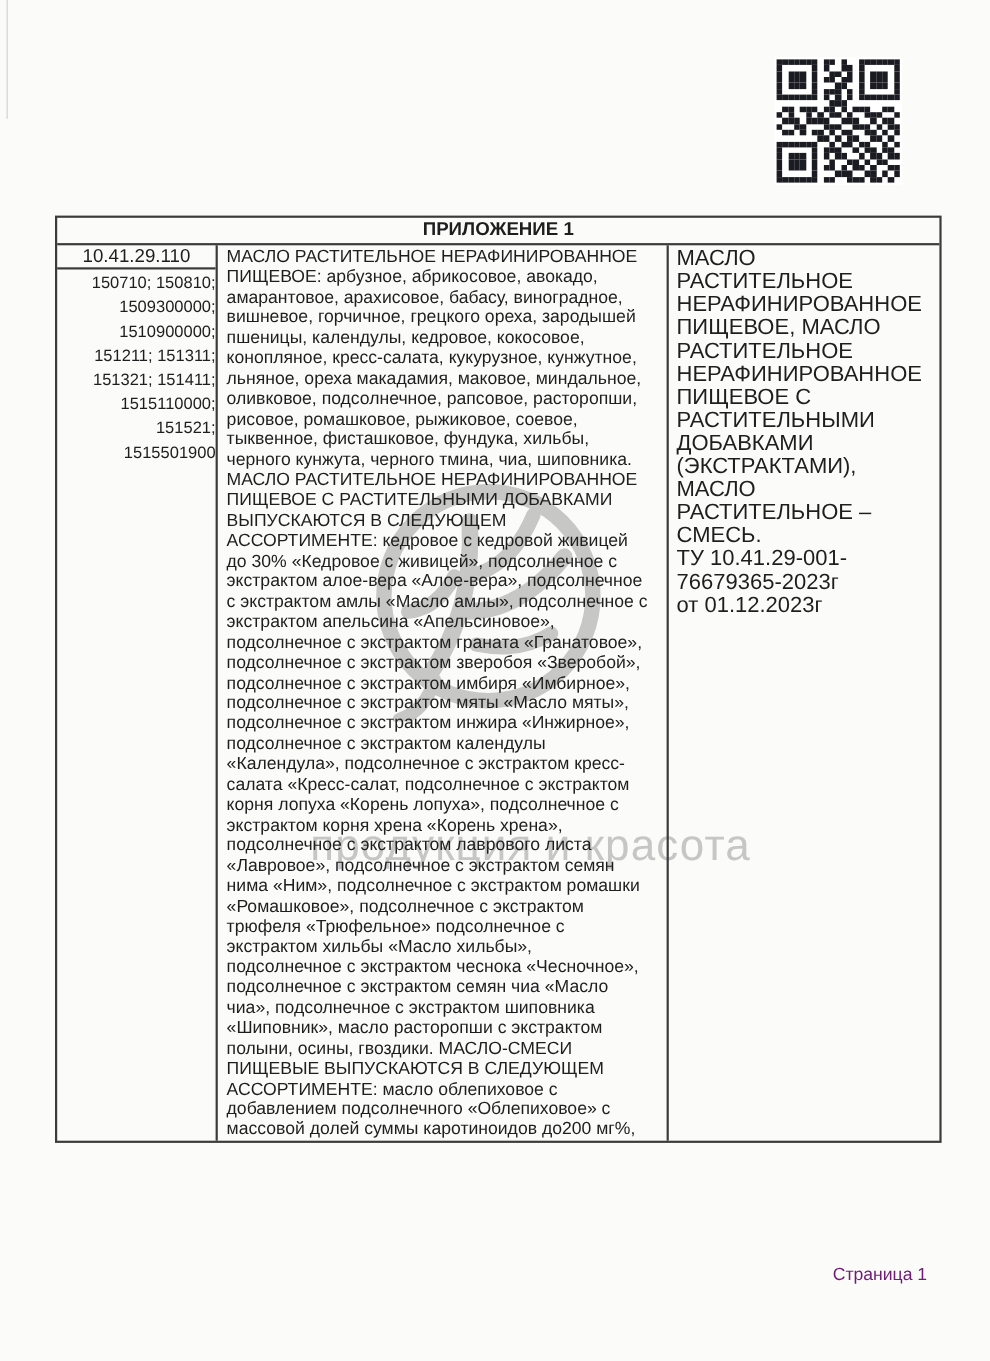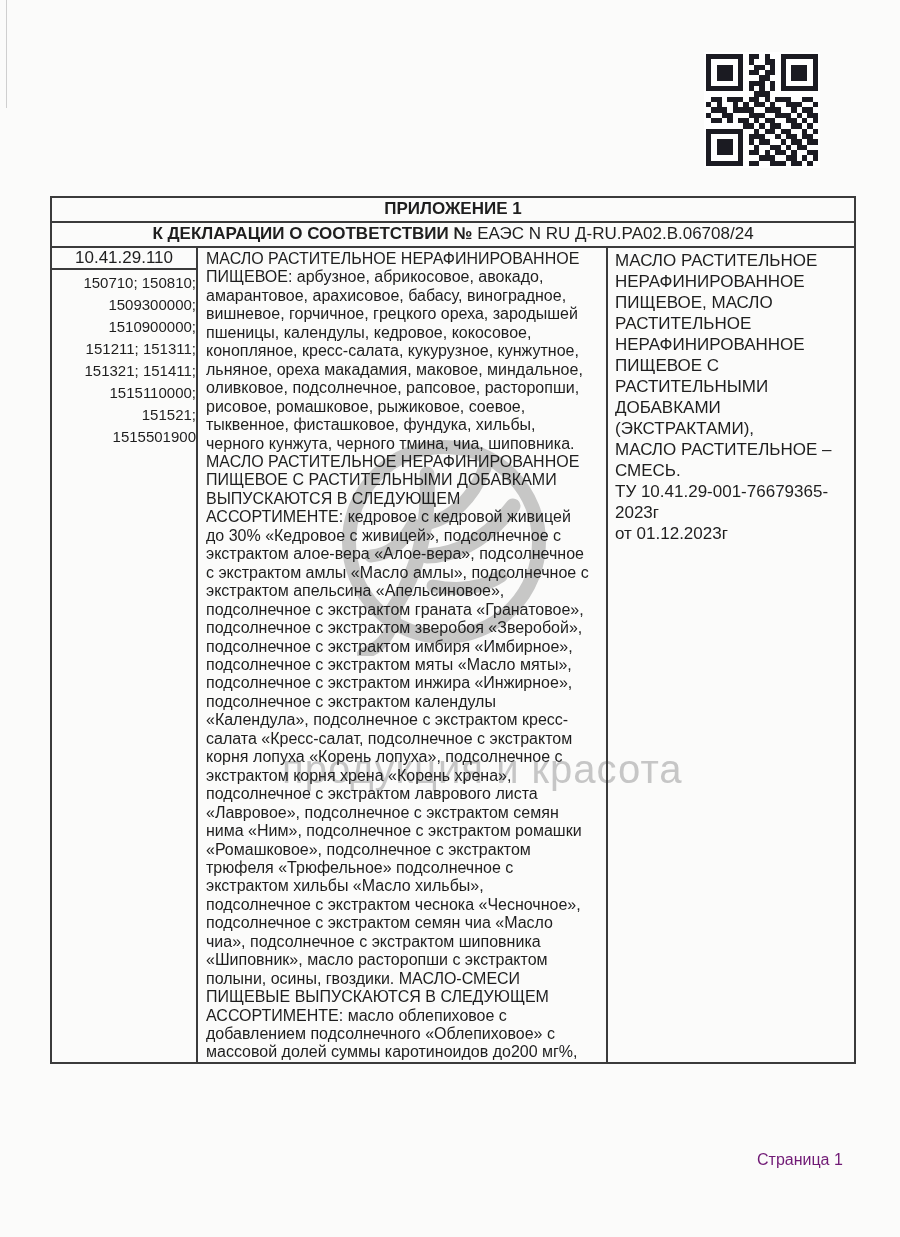--- a/index.html
+++ b/index.html
@@ -59,21 +59,21 @@
   .h-c1b{height:22px;font-weight:bold;font-size:16px;line-height:22px;padding-left:8px;}
   .h-c2,.h-c3{font-weight:bold;font-size:16px;line-height:16.6px;text-align:center;
     white-space:pre-line;padding-top:1px;}
   .body-cells{min-height:812px;}
   .okpd-cell{height:22px;box-sizing:border-box;border-bottom:2px solid #3b3b3b;
     text-align:center;font-size:17px;line-height:20px;}
   .tnved-cell{text-align:right;font-size:15px;line-height:22px;padding-top:2px;
     white-space:pre-line;}
   .desc-cell{font-size:16px;line-height:18.45px;padding:2px 4px 0 8px;
     white-space:pre-line;}
-  .doc-cell{font-size:17px;line-height:21px;padding:2px 4px 0 7px;
+  .doc-cell{font-size:20px;line-height:21px;padding:2px 4px 0 7px;
     white-space:pre-line;}
 
   .page-footer{
     position:absolute;left:757px;top:1151px;z-index:2;
     font-size:16px;color:#701a75;
   }
 </style>
 </head>
 <body>
 
@@ -537,21 +537,20 @@
         <path d="M60,182 Q52,210 28,218" stroke-width="12"></path>
       </g>
     </svg>
     <div class="wm-tagline">продукция и красота</div>
   </div>
 
   <div class="doc-table">
 
     <div class="t-row1">ПРИЛОЖЕНИЕ 1</div>
 
-    <div class="t-row2"><span class="b">К ДЕКЛАРАЦИИ О СООТВЕТСТВИИ №</span><span> ЕАЭС N RU Д-RU.РА02.В.06708/24</span></div>
 
 
 
     <div class="t-bodyrow">
       <div class="c1 body-cells">
         <div class="okpd-cell">10.41.29.110</div>
         <div class="tnved-cell">150710; 150810;
 1509300000;
 1510900000;
 151211; 151311;

